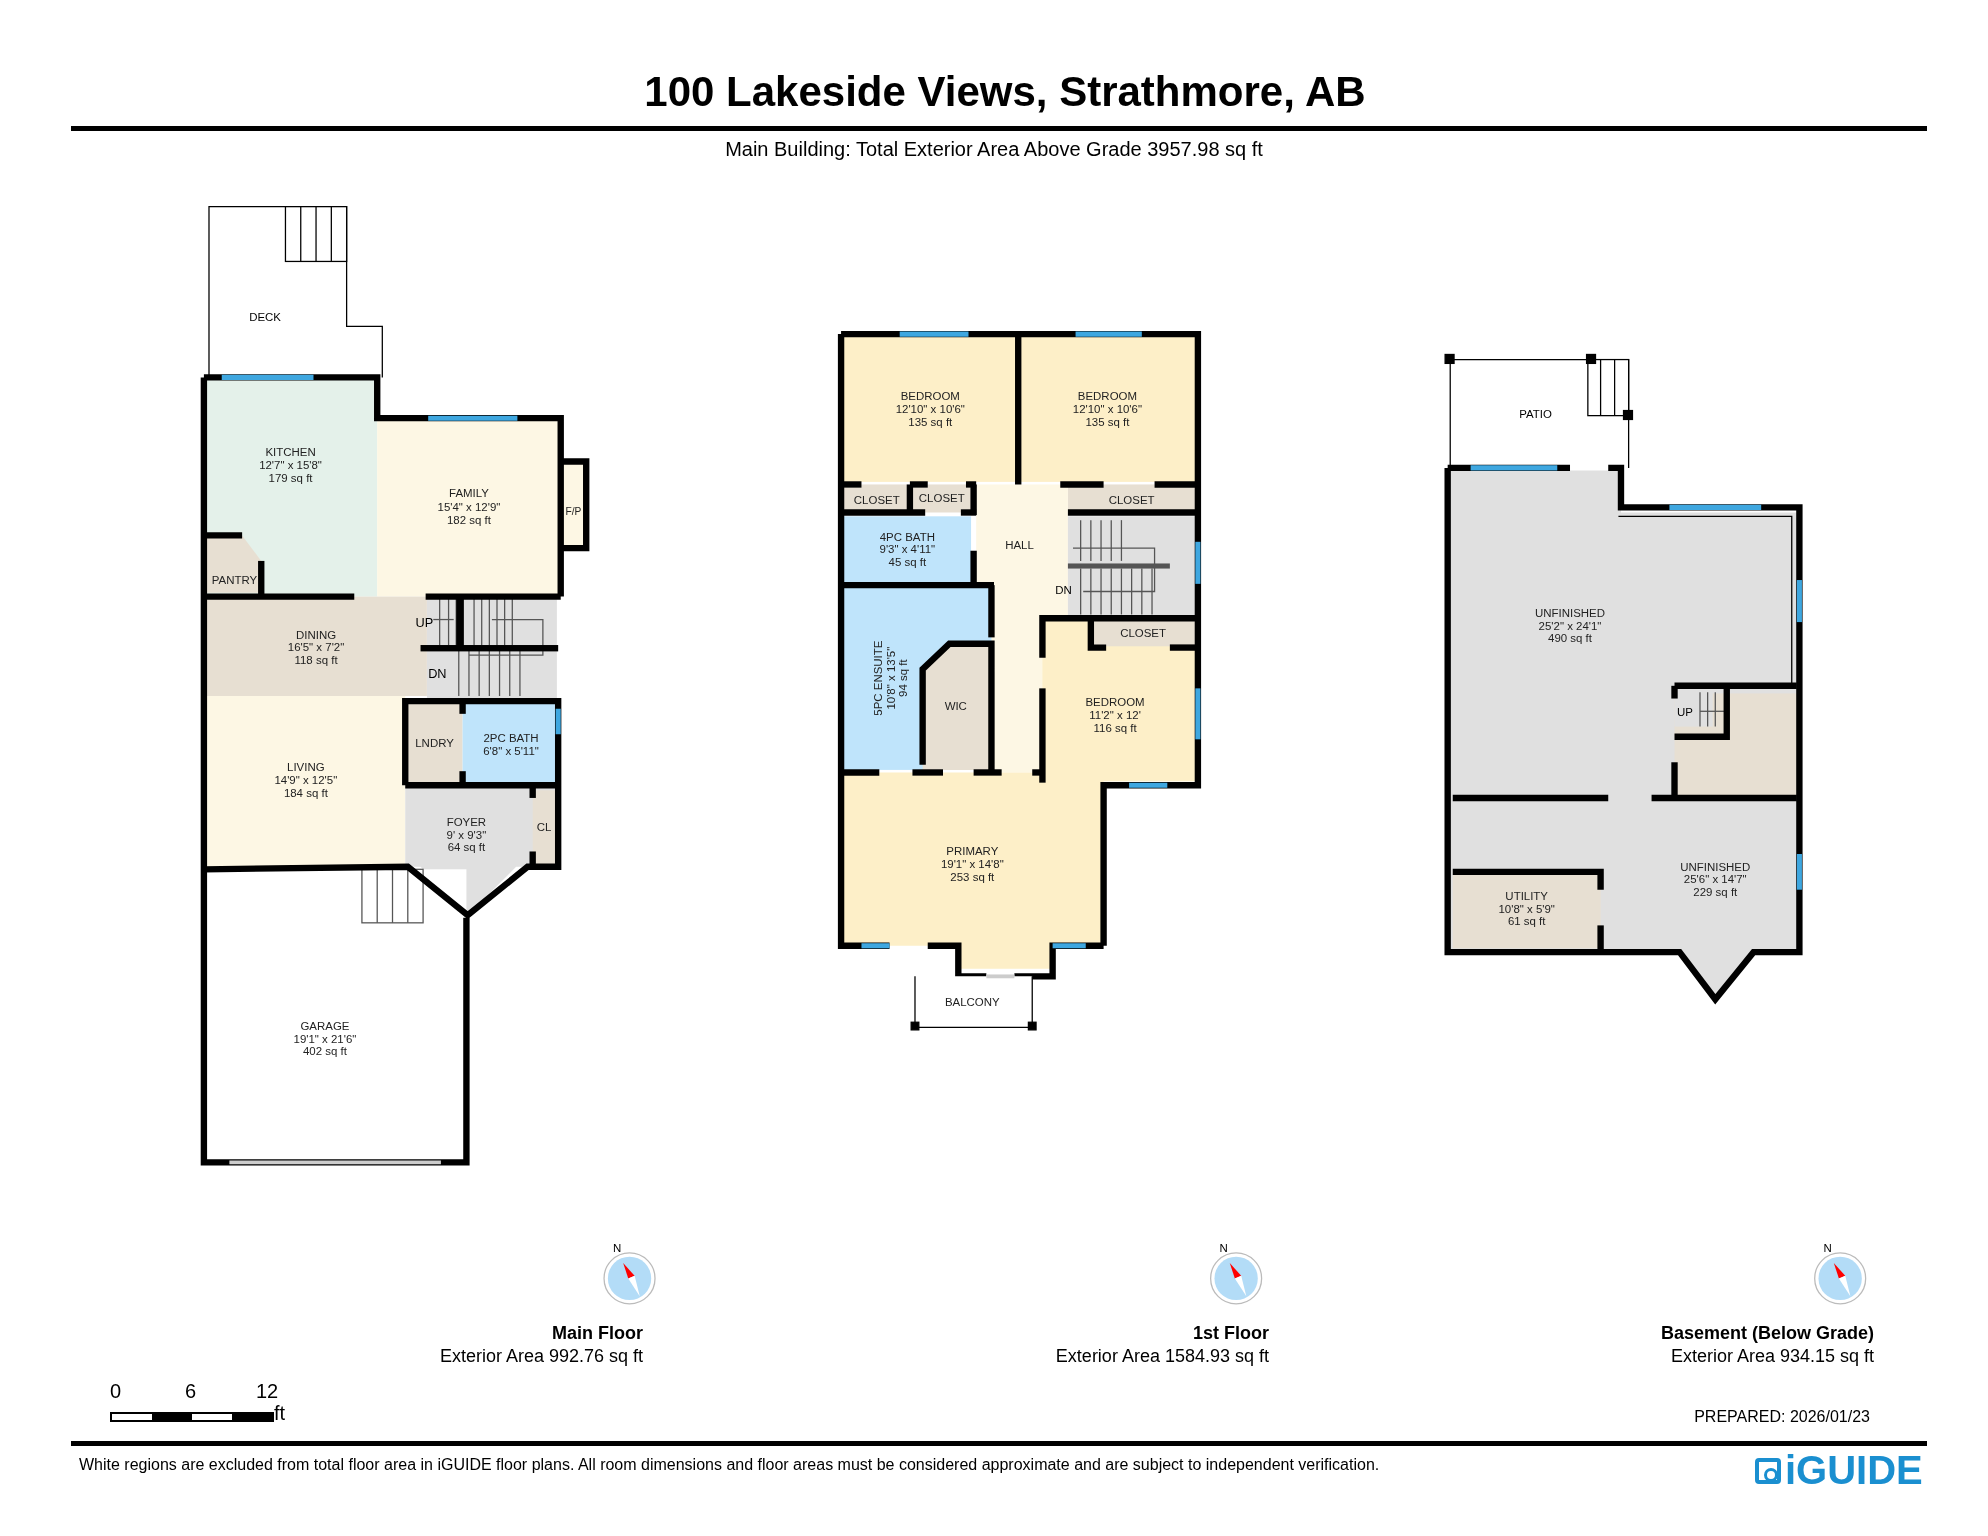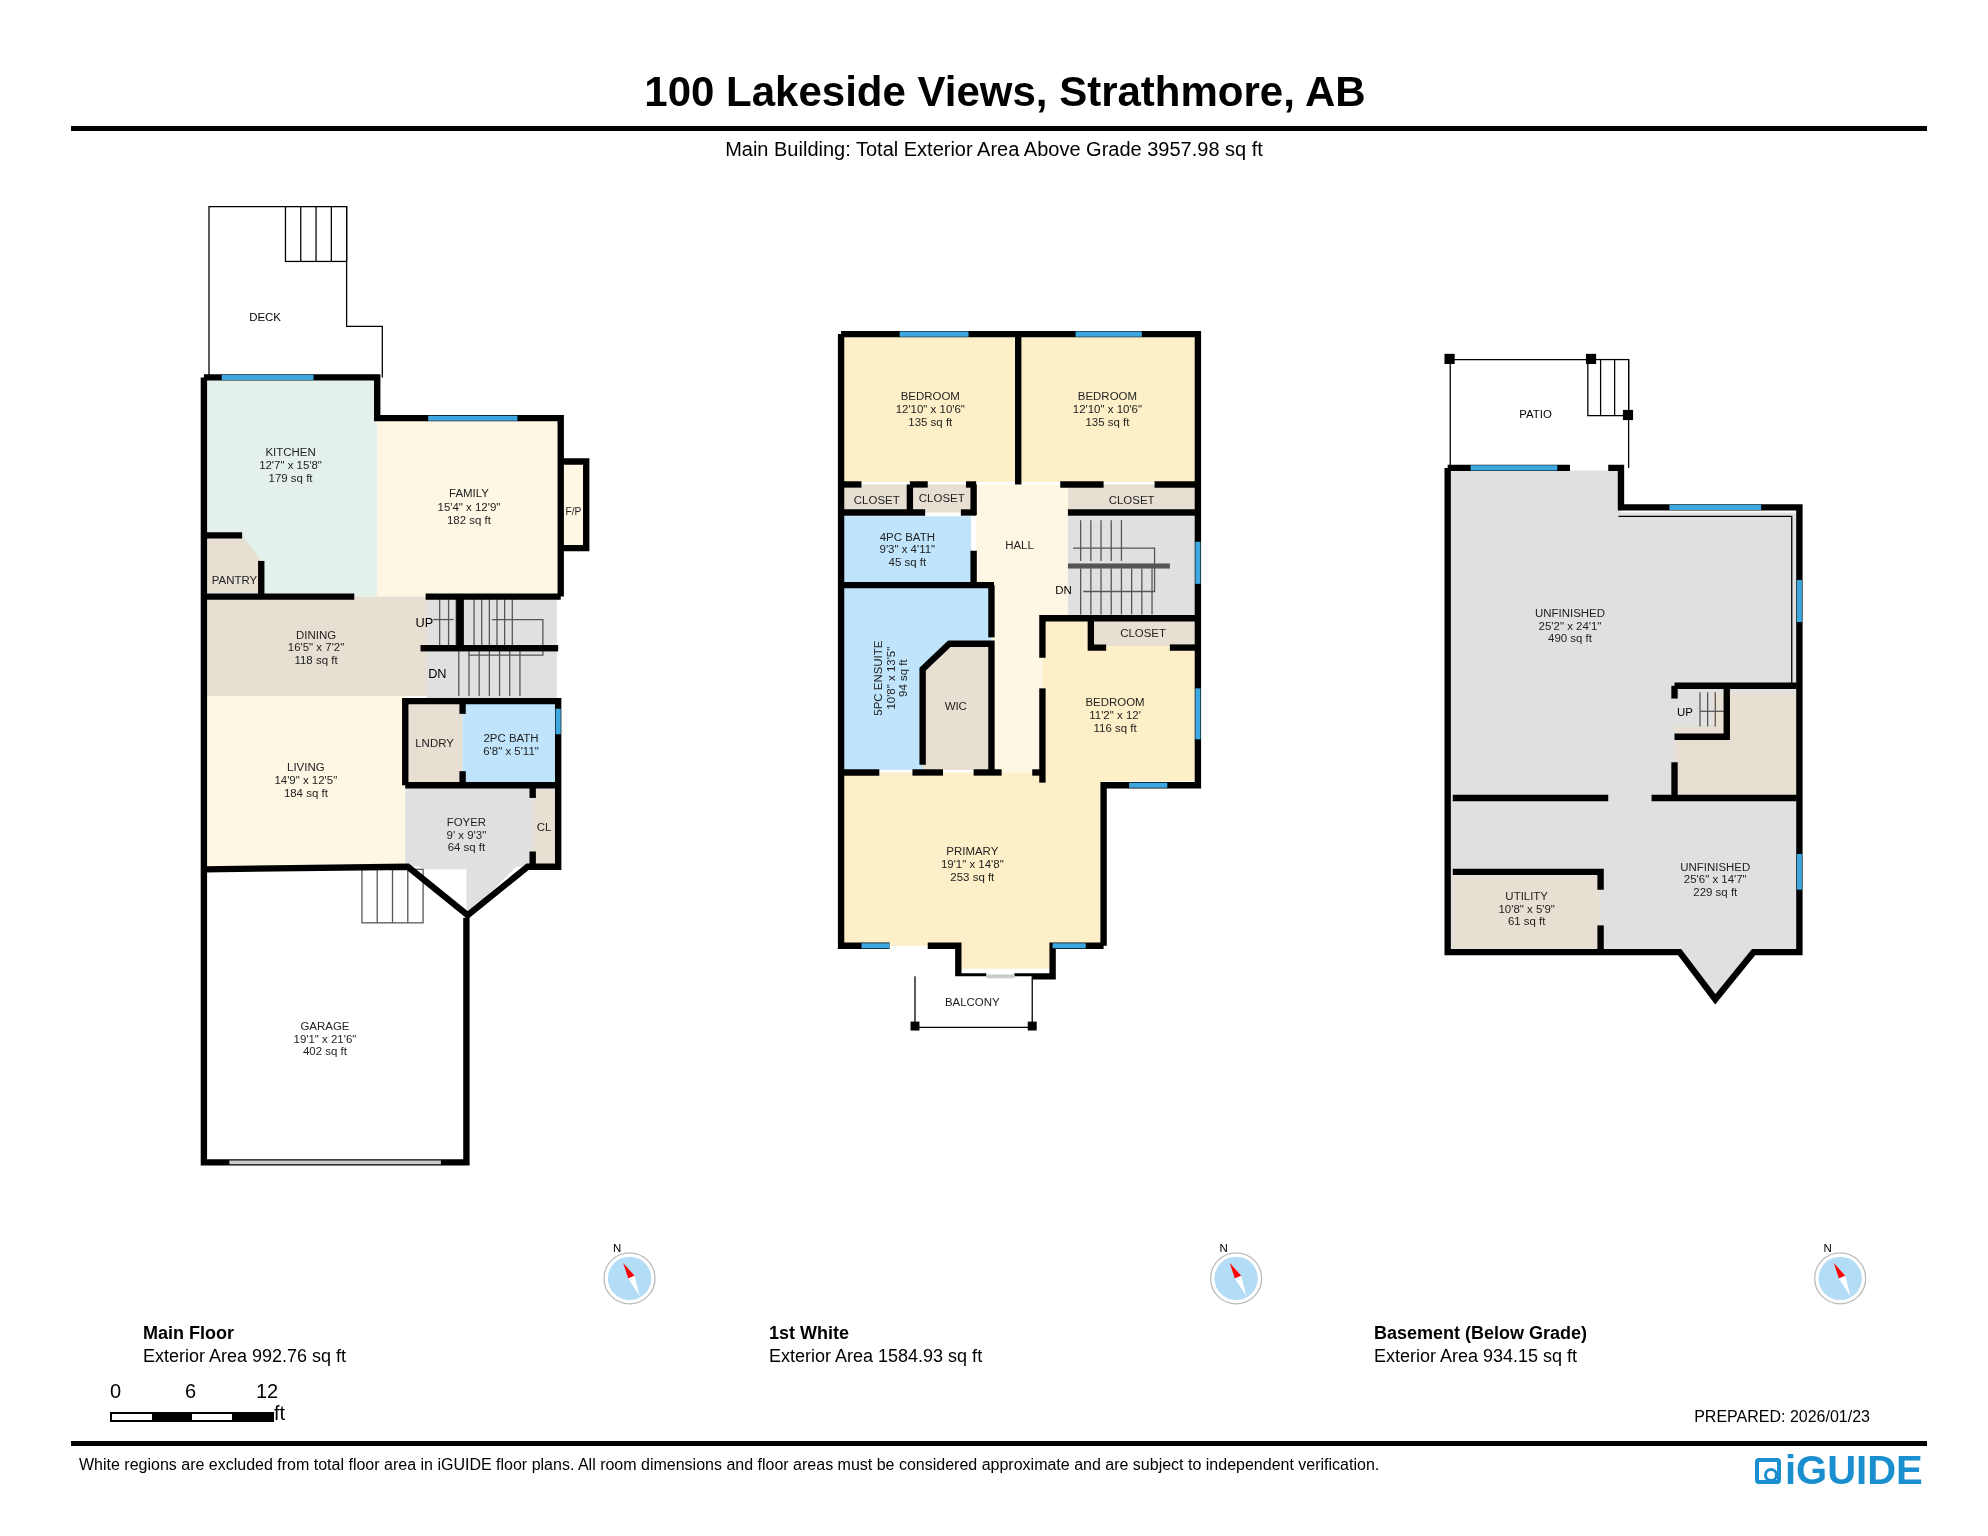--- a/index.html
+++ b/index.html
@@ -3,21 +3,21 @@
 <meta charset="utf-8">
 <style>
   html, body { margin: 0; padding: 0; background: #ffffff; }
   body { width: 1988px; height: 1536px; position: relative; overflow: hidden;
          font-family: "Liberation Sans", sans-serif; color: #000; }
   .title { position: absolute; left: 0; right: 14px; top: 68px; text-align: center;
            font-size: 42px; font-weight: bold; margin-left: 36px; }
   .rule-top { position: absolute; left: 71px; width: 1856px; top: 126px; height: 5px; background: #000; }
   .subtitle { position: absolute; left: 0; right: 0; top: 138px; text-align: center; font-size: 20px; }
   svg.plans { position: absolute; left: 0; top: 0; }
-  .floor-caption { position: absolute; text-align: left; width: 500px; font-size: 18px; line-height: 23px; }
+  .floor-caption { position: absolute; text-align: right; width: 500px; font-size: 18px; line-height: 23px; }
   .floor-caption .name { font-weight: bold; }
   .scale { position: absolute; left: 110px; top: 1380px; }
   .scale .nums { position: relative; height: 24px; font-size: 20px; }
   .scale .nums span { position: absolute; top: 0; }
   .prepared { position: absolute; right: 118px; top: 1408px; font-size: 16px; }
   .rule-bottom { position: absolute; left: 71px; width: 1856px; top: 1441px; height: 5px; background: #000; }
   .disclaimer { position: absolute; left: 79px; top: 1456px; font-size: 16px; }
   .logo { position: absolute; left: 1755px; top: 1448px; display: flex; align-items: center; color: #1a8fd0;
           font-size: 40px; font-weight: bold; letter-spacing: 0px; }
   .logo .mark { width: 26px; height: 26px; border: 4px solid #1a8fd0; border-radius: 4px; margin-right: 4px; position: relative; box-sizing: border-box; }
@@ -327,21 +327,21 @@
     <polygon points="-1,0 4,-2 8,14" fill="#ffffff"></polygon>
     <text x="-13" y="-21" font-size="9">N</text>
   </g>
 </svg>
 
 <div class="floor-caption" style="left:143px; top:1322px;">
   <div class="name">Main Floor</div>
   <div>Exterior Area 992.76 sq ft</div>
 </div>
 <div class="floor-caption" style="left:769px; top:1322px;">
-  <div class="name">1st White</div>
+  <div class="name">1st Floor</div>
   <div>Exterior Area 1584.93 sq ft</div>
 </div>
 <div class="floor-caption" style="left:1374px; top:1322px;">
   <div class="name">Basement (Below Grade)</div>
   <div>Exterior Area 934.15 sq ft</div>
 </div>
 
 <div class="scale">
   <div class="nums">
     <span style="left:0px">0</span>

